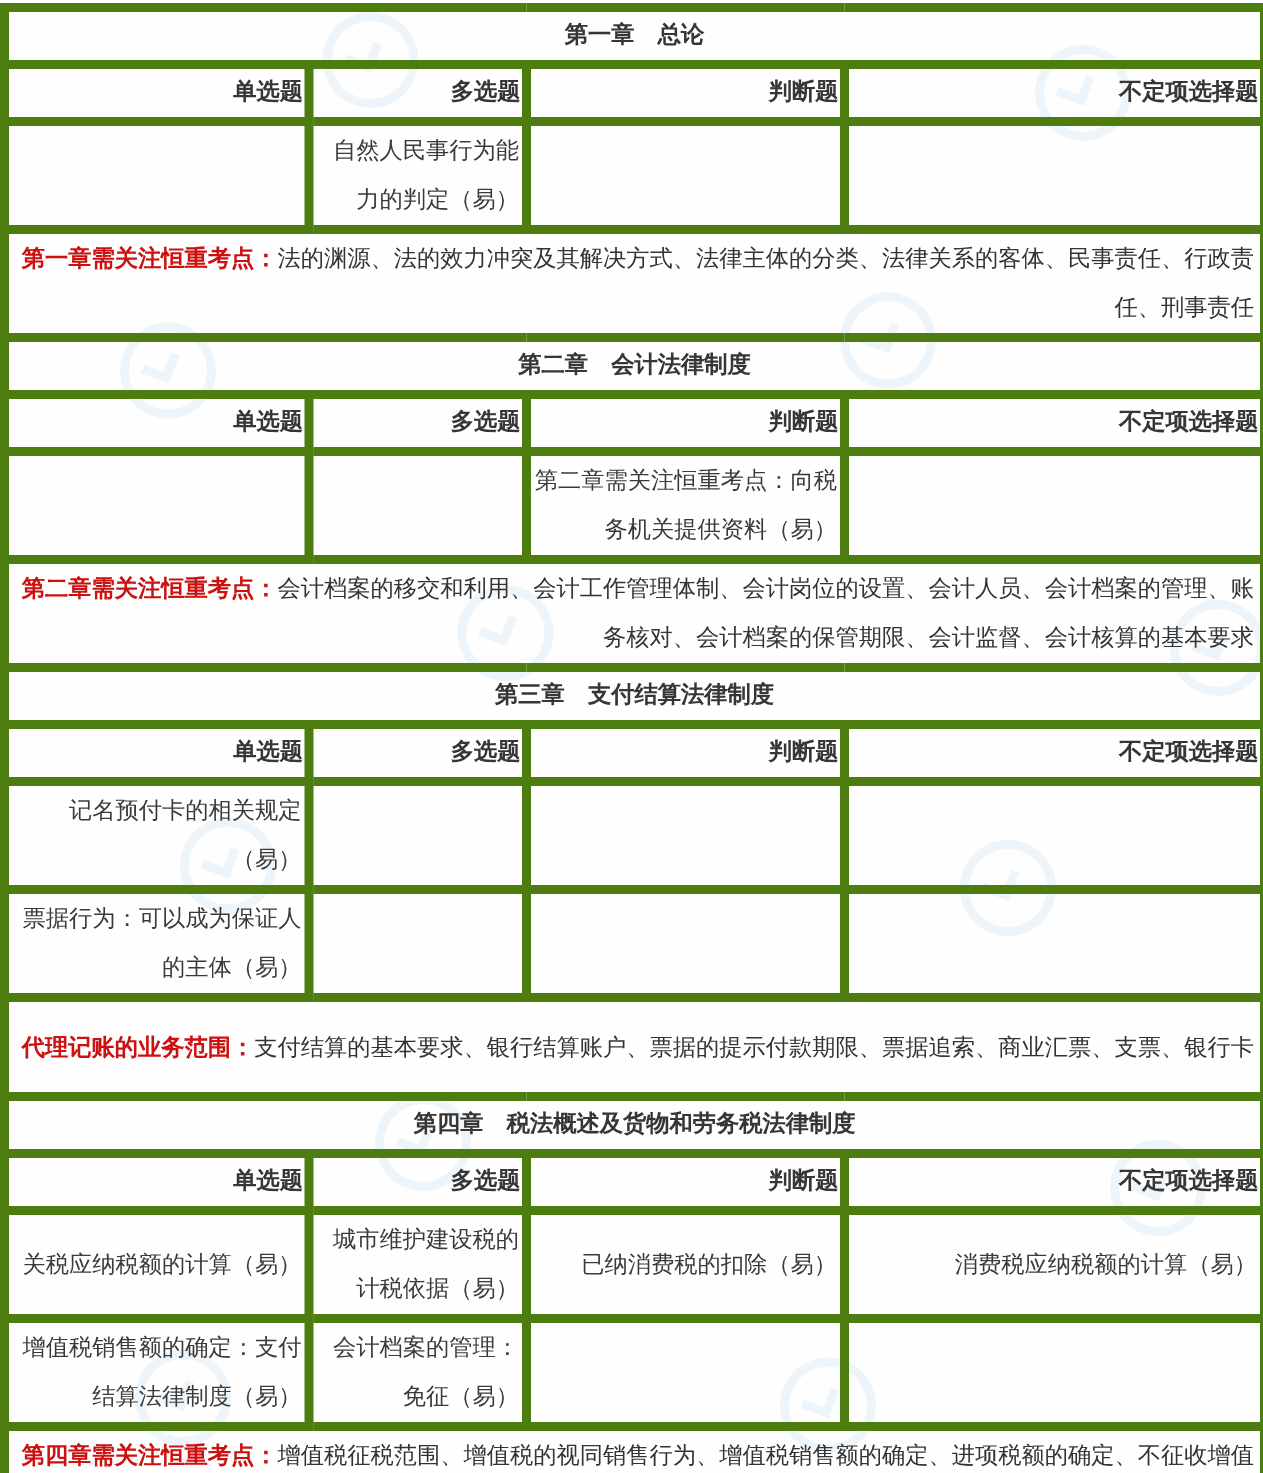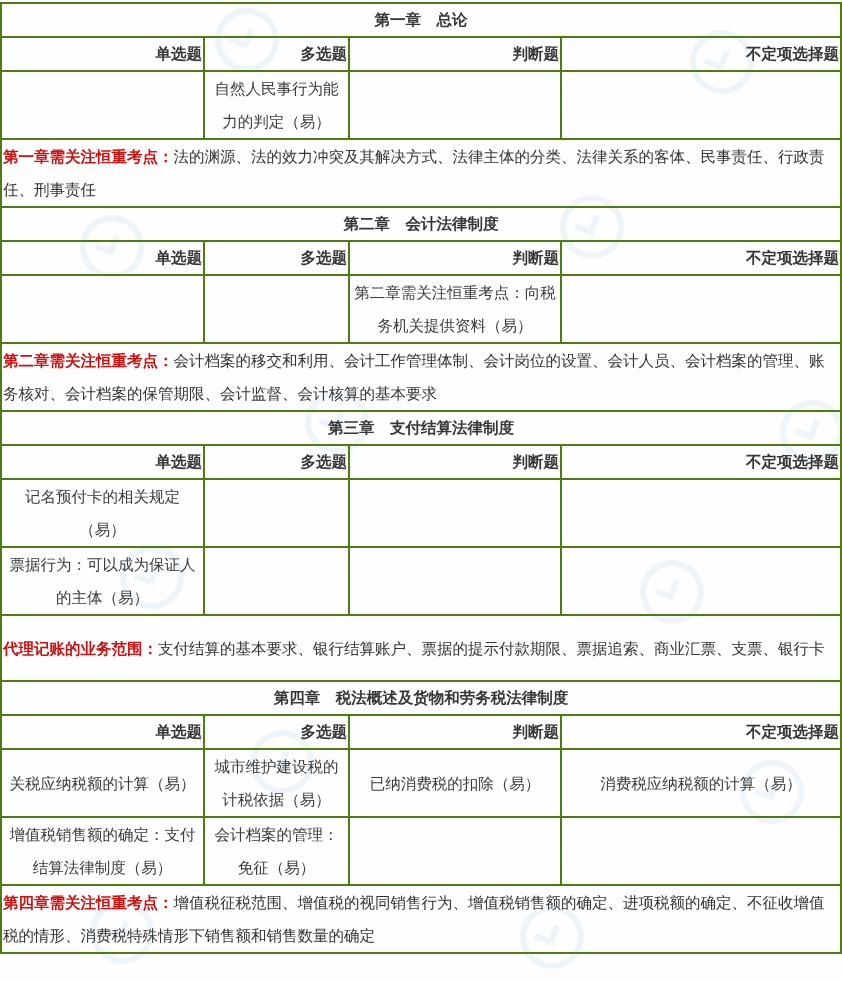--- a/index.html
+++ b/index.html
@@ -44,21 +44,21 @@
   table.exam {
     position: relative;
     z-index: 1;
     margin: 2px 0 0 0;
     width: 840px;
     border-collapse: collapse;
     table-layout: fixed;
     background: transparent;
   }
   table.exam td {
-    border: 2px solid #4d7c0f;
+    border: 6px solid #4d7c0f;
     font-size: 15.5px;
     color: #3a3a3a;
     line-height: 33px;
     vertical-align: middle;
     overflow: hidden;
     margin-top: 23px;
   }
   tr.title-row { height: 32px; }
   tr.title-row td {
     text-align: center;
@@ -68,26 +68,26 @@
   }
   tr.header-row { height: 32px; }
   tr.header-row td {
     text-align: right;
     font-weight: bold;
     color: #363636;
     line-height: 30px;
   }
   tr.content-row { height: 66px; }
   tr.content-row td {
-    text-align: center;
+    text-align: right;
     padding: 0 2px;
   }
   tr.keypoint-row { height: 66px; }
   tr.keypoint-row td {
-    text-align: left;
+    text-align: right;
     padding: 0 4px 0 1px;
   }
   tr.keypoint-row:last-child { height: 59px; }
   .kp-lead {
     font-weight: bold;
     color: #cc1111;
   }
   .kp-body {
     color: #333333;
   }

